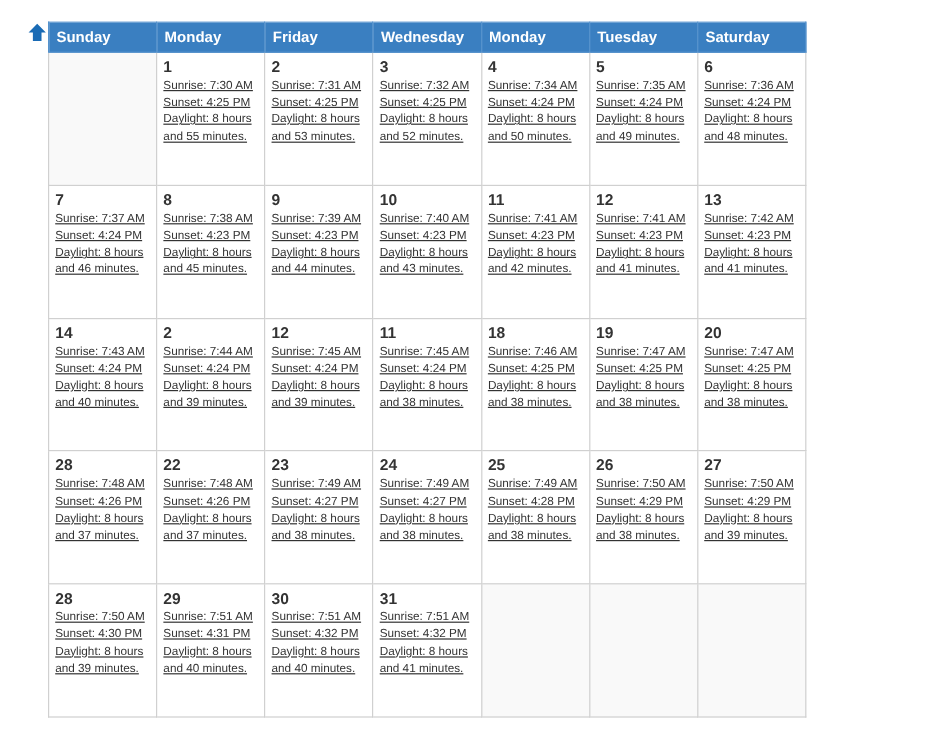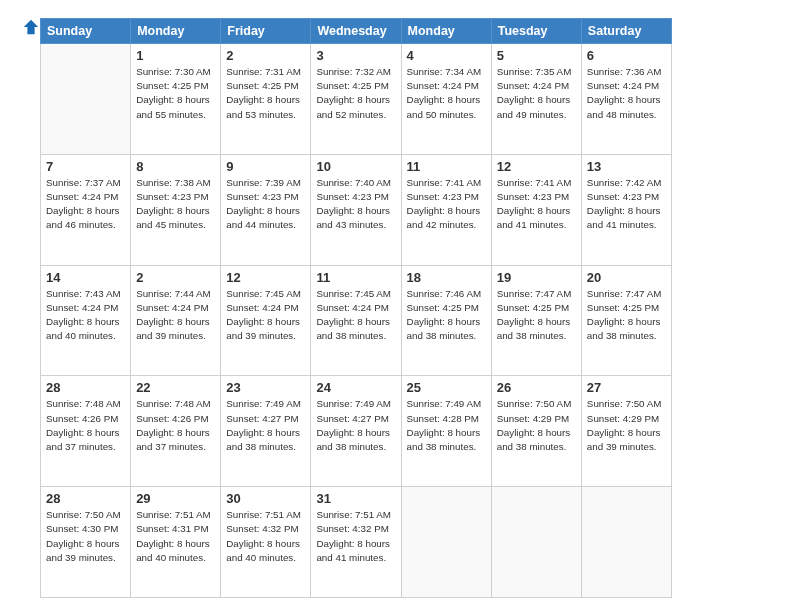--- a/index.html
+++ b/index.html
@@ -89,20 +89,21 @@
       font-size: 13px;
       font-weight: bold;
       color: #333;
       display: block;
       margin-bottom: 2px;
     }
     .day-info {
       font-size: 9.8px;
       line-height: 1.45;
       color: #333;
+      text-decoration: underline;
     }
     .empty-cell {
       background: #f9f9f9;
     }
   </style>
 </head>
 <body>
 
 <div class="page">
   <div class="header">

